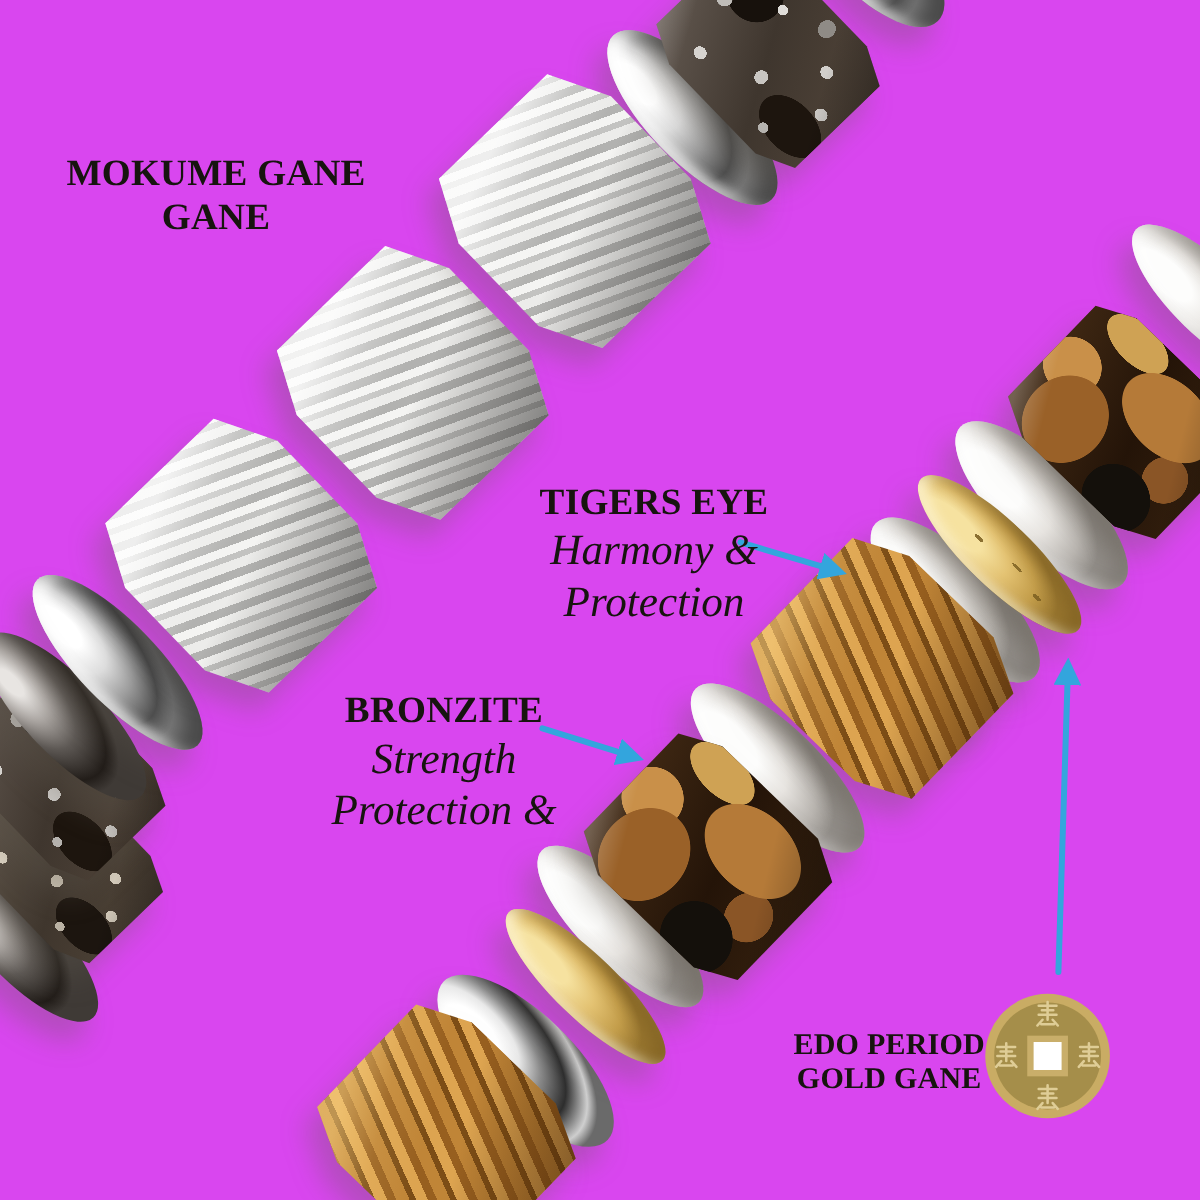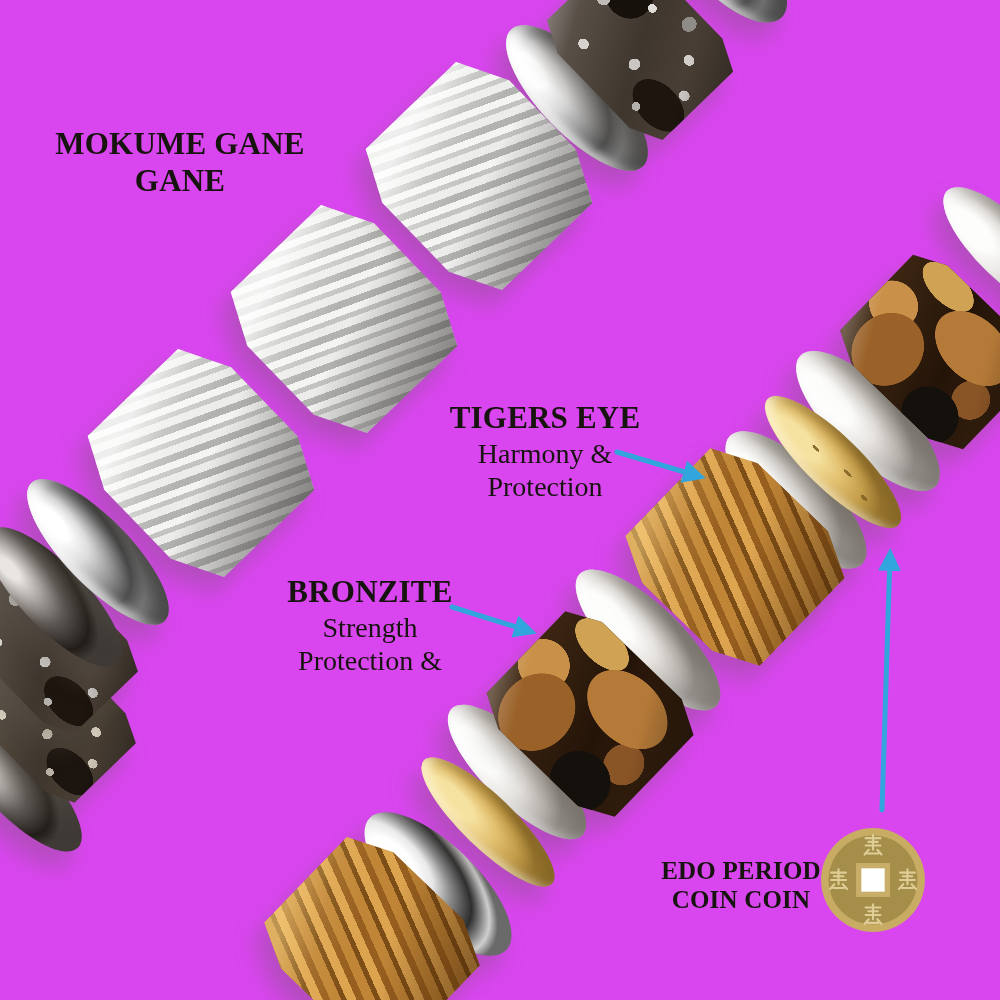--- a/index.html
+++ b/index.html
@@ -97,21 +97,21 @@
       radial-gradient(ellipse 72% 62% at 34% 26%,#f6e2a0 0 26%,#e3c272 52%,#c39d4a 78%,#96742e 100%);}
 
   
   .arrows{position:absolute;inset:0;z-index:55;pointer-events:none;}
   .arrows path{stroke:var(--arrow,#33a5dd);stroke-width:5;fill:none;stroke-linecap:round;}
   #ah path{fill:var(--arrow,#33a5dd);stroke:none;}
 
   
   .lbl{position:absolute;z-index:60;text-align:center;}
   .lbl .t{font-weight:700;font-size:31px;line-height:1.18;letter-spacing:.2px;}
-  .lbl .s{font-size:28px;line-height:1.2;}
+  .lbl .s{font-style:italic;font-size:36px;line-height:1.2;}
   #lbl-mokume{left:40px;top:126px;width:280px;}
   #lbl-tigers{left:420px;top:400px;width:250px;}
   #lbl-bronzite{left:250px;top:574px;width:240px;}
   #lbl-coin{left:648px;top:856px;width:186px;}
   #lbl-coin .t{font-size:25px;line-height:1.16;}
 
   
   .coin{position:absolute;left:820px;top:827px;width:106px;height:106px;z-index:60;}
   .coin .glyph{stroke:var(--coin-glyph,#dfcd96);stroke-width:2;fill:none;stroke-linecap:round;}
 </style>
@@ -218,21 +218,21 @@
   </div>
 
   <div class="lbl" id="lbl-bronzite">
     <div class="t">BRONZITE</div>
     <div class="s">Strength</div>
     <div class="s">Protection &amp;</div>
   </div>
 
   <div class="lbl" id="lbl-coin">
     <div class="t">EDO PERIOD</div>
-    <div class="t">COIN COIN</div>
+    <div class="t">GOLD GANE</div>
   </div>
 
   <svg class="coin" viewBox="0 0 100 100">
     <circle cx="50" cy="50" r="49" fill="#C9AC64"></circle>
     <circle cx="50" cy="50" r="42" fill="#A58E4A"></circle>
     <rect x="34" y="34" width="32" height="32" fill="#C9AE6A"></rect>
     <rect x="39" y="39" width="22" height="22" fill="#FFFFFF"></rect>
     <g class="glyph" transform="translate(50,17.5)">
       <path d="M-7,-7 H7 M-4.5,-3.5 H4.5 M-7,0 H7 M0,-10 V4 M-4,4 L-8,8.5 M4,4 L8,8.5 M-5,7.5 H5"></path>
     </g>

